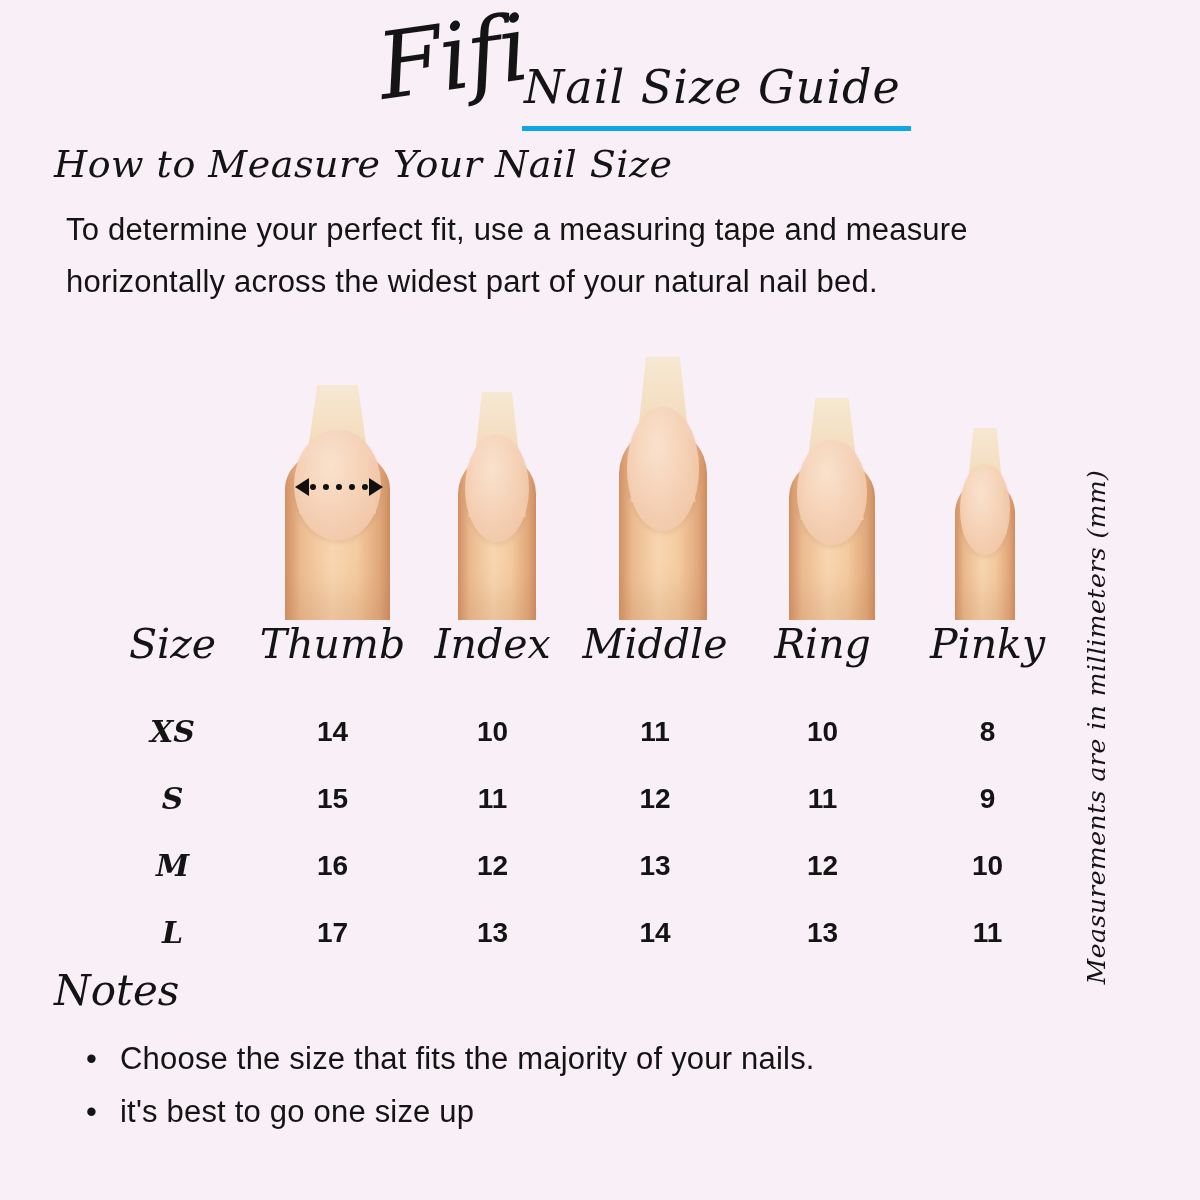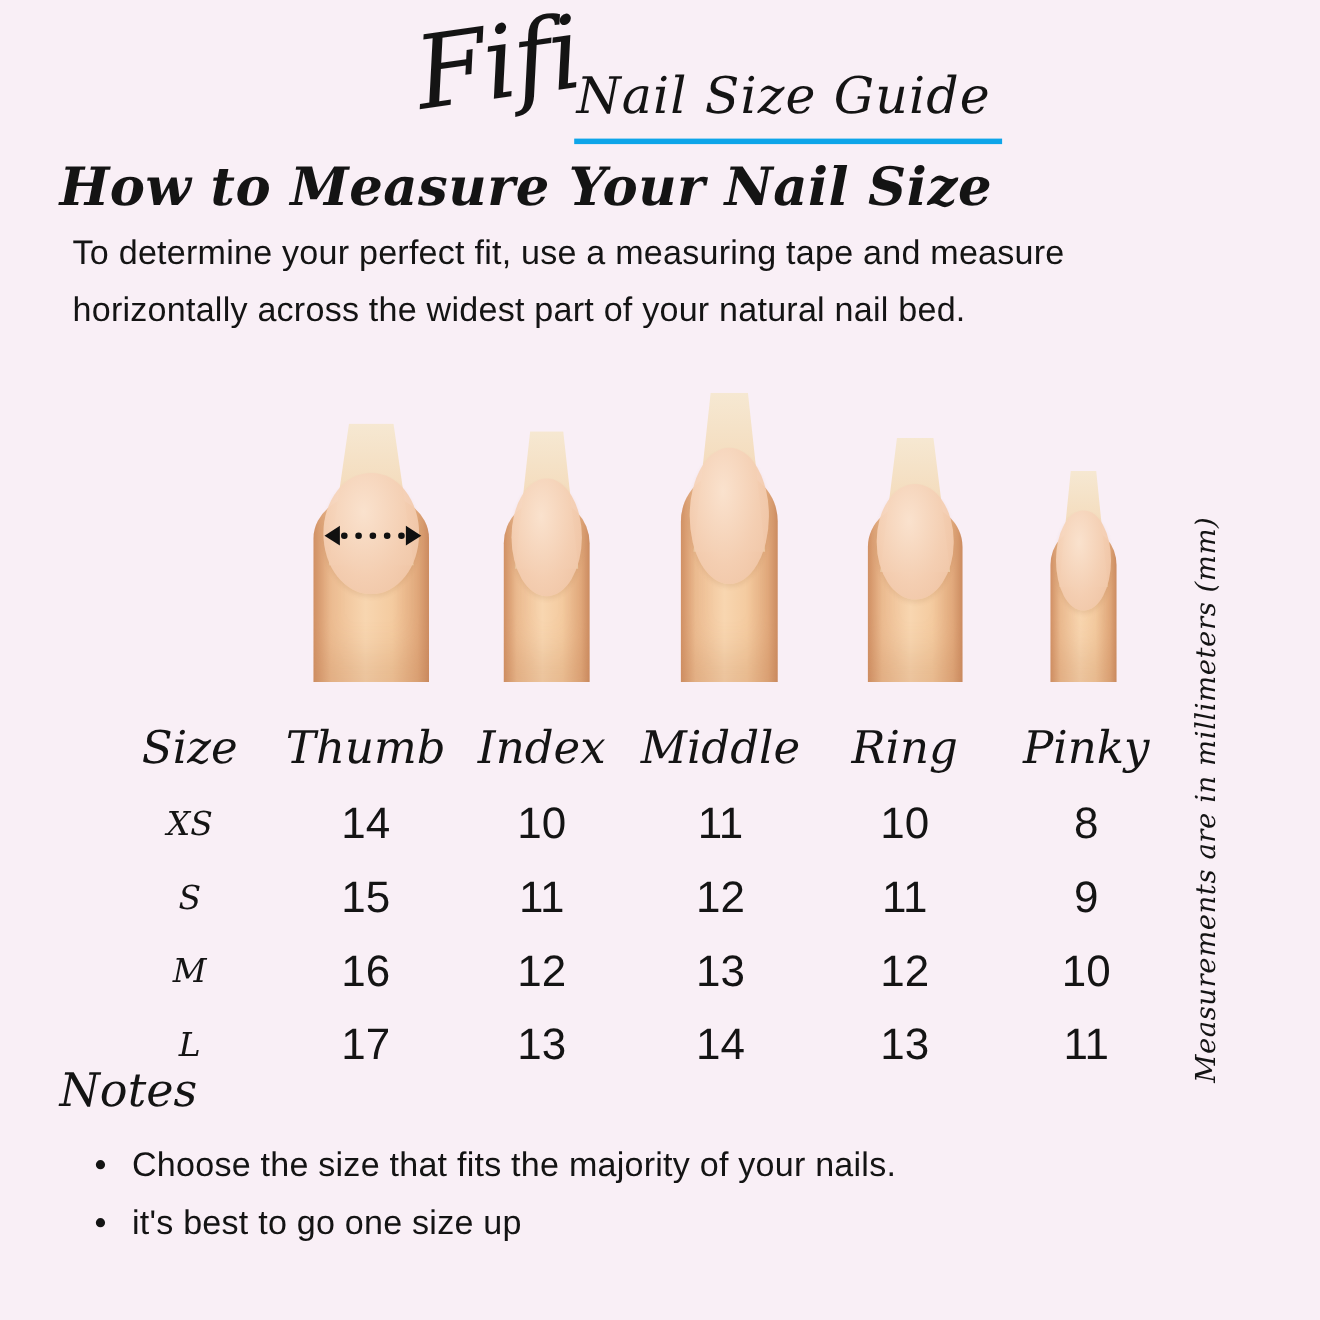--- a/index.html
+++ b/index.html
@@ -17,21 +17,21 @@
     font-size:92px; line-height:1; transform:rotate(-8deg);
     letter-spacing:-2px;
   }
   .guide-title {
     position:absolute; left:522px; top:60px;
     font-size:46px; letter-spacing:1px;
     border-bottom:5px solid #0ea5e9; padding:0 10px 12px 2px;
   }
 
   
-  .how-heading { position:absolute; left:54px; top:142px; font-size:48px; letter-spacing:0.5px;font-weight:bold; }
+  .how-heading { position:absolute; left:54px; top:142px; font-size:38px; letter-spacing:0.5px; }
   .intro { position:absolute; left:54px; top:204px; font-size:31px; line-height:52px; letter-spacing:0.2px;margin-left:12px; }
 
   
   .finger { position:absolute; }
   .f-body {
     position:absolute; left:0; right:0; bottom:0; height:73%;
     border-radius:50% 50% 0 0 / 24% 24% 0 0;
     background:linear-gradient(90deg,#d49468 0%,#edbd92 15%,#f8d6b0 45%,#f4cba0 68%,#e3ab7e 90%,#cf8f64 100%);
     box-shadow:inset 0 -26px 30px rgba(176,110,66,0.18);
     z-index:1;
@@ -57,25 +57,25 @@
   .ah-left  { border-right:14px solid #101010; }
   .ah-right { border-left:14px solid #101010; }
   .arrow-dots { flex:1; height:0; border-top:6px dotted #101010; margin:0 1px; }
 
   
   .table-head, .table-body {
     position:absolute; left:100px; width:975px;
     display:grid; grid-template-columns:145px 175px 145px 180px 155px 175px;
   }
   .table-head { top:620px; }
-  .table-body { top:698px; grid-auto-rows:67px; align-items:center; }
-  .cell { text-align:center;margin-top:36px; }
+  .table-body { top:698px; grid-auto-rows:67px; align-items:center;font-weight:bold; }
+  .cell { text-align:center; }
   .col-h { font-size:41px; }
   .row-label { font-size:30px; }
-  .num { font-size:40px; }
+  .num { font-size:28px; }
 
   .vertical-note {
     position:absolute; left:1096px; top:727px;
     transform:translate(-50%,-50%) rotate(-90deg);
     font-size:25px; white-space:nowrap; letter-spacing:0.5px;
   }
 
   
   .notes-heading { position:absolute; left:54px; top:966px; font-size:42px; }
   .notes-list { position:absolute; left:86px; top:1032px; font-size:31px; line-height:53px; letter-spacing:0.2px; }

